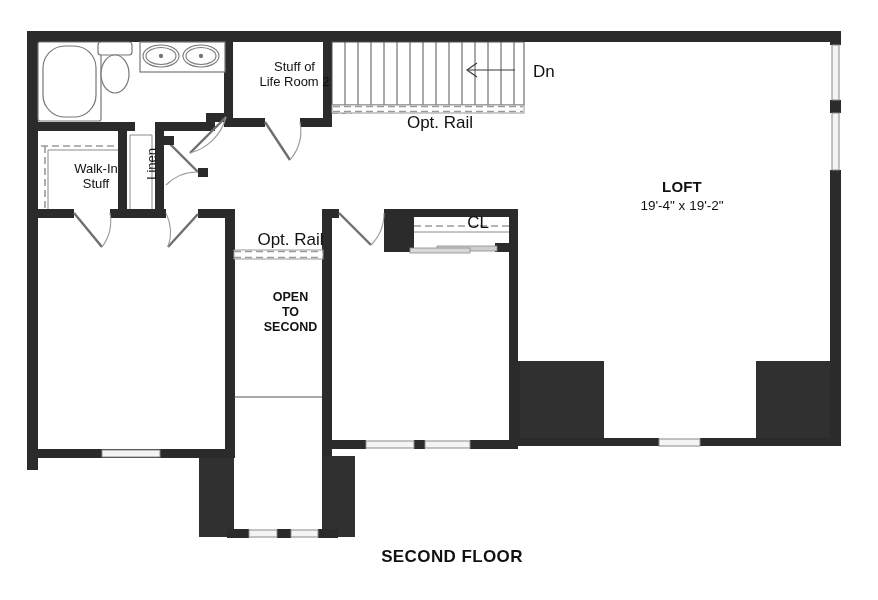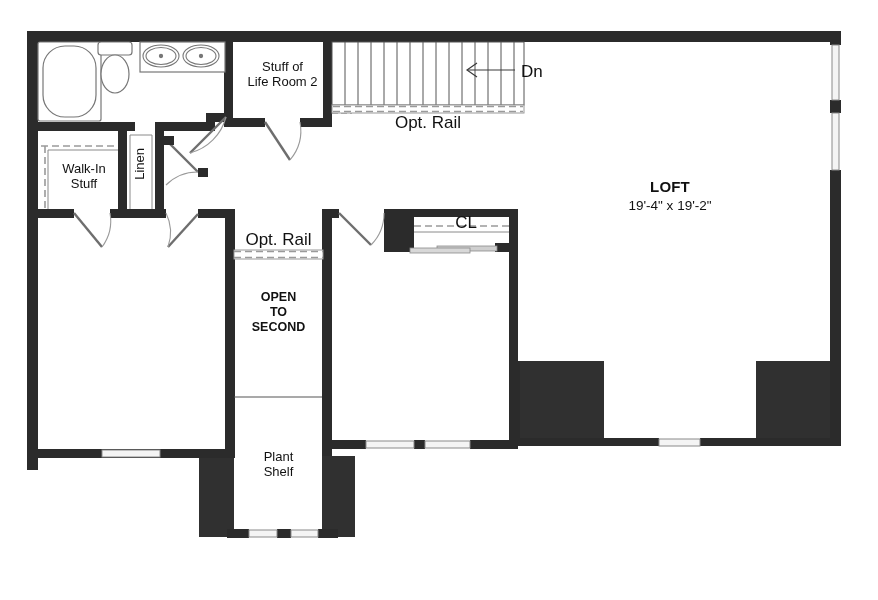--- a/index.html
+++ b/index.html
@@ -1,20 +1,20 @@
 <!DOCTYPE html>
 <html><head>
 <meta charset="utf-8">
 <style>
   html,body{margin:0;padding:0;background:#ffffff;}
   body{width:878px;height:600px;overflow:hidden;
        font-family:"Liberation Sans","DejaVu Sans",sans-serif;color:#1a1a1a;}
   #plan{position:relative;width:878px;height:600px;background:#fff;}
   svg{display:block;}
-  .lbl{position:absolute;text-align:center;line-height:1.14;pointer-events:none;}
+  .lbl{position:absolute;text-align:center;line-height:1.14;pointer-events:none;margin-left:12px;}
   .rm-name{font-weight:bold;font-size:15px;letter-spacing:0.2px;color:#111;}
   .rm-dim{font-size:13.5px;color:#111;}
   .sm{font-size:13px;color:#111;font-weight:normal;}
   .sm-b{font-size:12.5px;color:#111;font-weight:bold;line-height:1.18;}
   .tiny{font-size:17px;color:#111;}
   .vert{writing-mode:vertical-rl;transform:rotate(180deg);}
   .floor-title{font-weight:bold;font-size:17px;letter-spacing:0.4px;color:#111;}
 </style>
 </head>
 <body>
@@ -253,35 +253,34 @@
   </div>
 
 
 
   <div class="lbl sm-b" style="left:234px;top:290px;width:89px;">
     <span>OPEN</span><br>
     <span>TO</span><br>
     <span>SECOND</span>
   </div>
 
-  <div class="lbl sm" style="left:234px;top:450px;width:89px;">
-    <span>Plant</span><br>
-    <span>Shelf</span>
-  </div>
 
   <div class="lbl tiny" style="left:436px;top:213px;width:60px;">
     <span>CL</span>
   </div>
 
   <div class="lbl tiny" style="left:521px;top:62px;width:40px;text-align:left;">
     <span>Dn</span>
   </div>
 
   <div class="lbl tiny" style="left:340px;top:113px;width:176px;">
     <span>Opt. Rail</span>
   </div>
 
   <div class="lbl tiny" style="left:234px;top:230px;width:89px;">
     <span>Opt. Rail</span>
   </div>
 
+  <div class="lbl floor-title" style="left:330px;top:547px;width:220px;">
+    <span>SECOND FLOOR</span>
+  </div>
 
 </div>
 
 </body></html>

